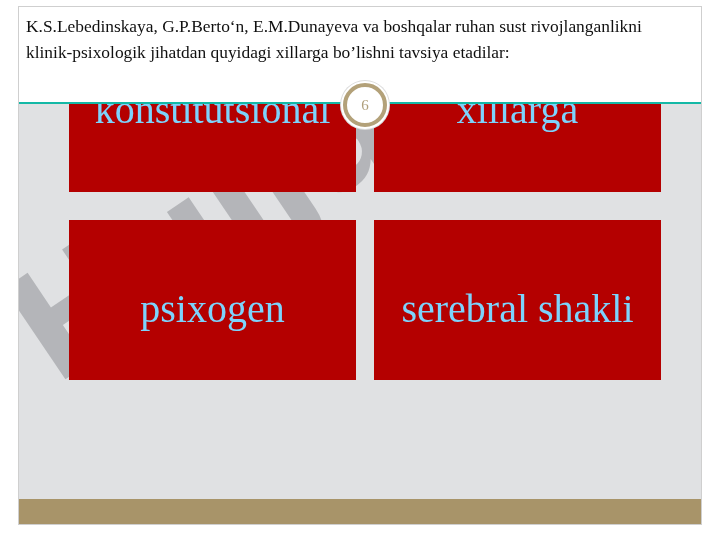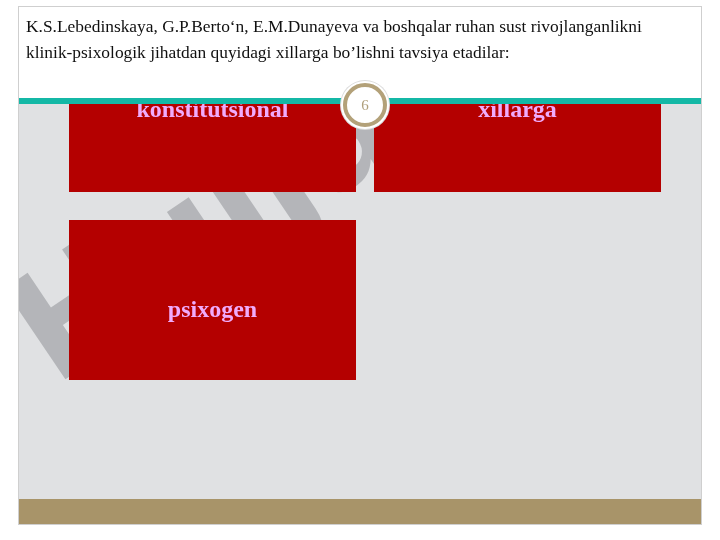--- a/index.html
+++ b/index.html
@@ -60,21 +60,21 @@
     transform-origin: 0 50%;
   }
 
   
   #header {
     position: absolute;
     left: 0; top: 0;
     width: 684px;
     height: 97px;
     background: #ffffff;
-    border-bottom: 6px solid #14b8a6;
+    border-bottom: 2px solid #14b8a6;
     box-sizing: border-box;
     z-index: 10;
   }
   #title-text {
     position: absolute;
     left: 7px;
     top: 7px;
     width: 650px;
     font-size: 17.4px;
     line-height: 25.5px;
@@ -109,25 +109,24 @@
     position: absolute;
     background: #b40000;
     z-index: 6;
     display: flex;
     align-items: center;
     box-sizing: border-box;
   }
   .box-label {
     width: 100%;
     text-align: center;
-    color: #f0abfc;
-    font-size: 24px;
+    color: #7dd3fc;
+    font-size: 40px;
     font-family: "Liberation Serif", "DejaVu Serif", serif;
     line-height: 1.1;
-    font-weight: bold;
   }
   #box-konstitutsional { left: 50px;  top: 12px;  width: 287px; height: 173px; }
   #box-somatogen       { left: 355px; top: 12px; width: 287px; height: 173px; }
   #box-psixogen        { left: 50px;  top: 213px; width: 287px; height: 160px; }
   #box-serebral        { left: 355px; top: 213px; width: 287px; height: 160px; }
 
   
   #box-psixogen .box-label,
   #box-serebral .box-label { transform: translateY(9px); }
   #box-konstitutsional .box-label,
@@ -174,20 +173,23 @@
   </div>
 
   <div class="box" id="box-somatogen">
     <span class="box-label">xillarga</span>
   </div>
 
   <div class="box" id="box-psixogen">
     <span class="box-label">psixogen</span>
   </div>
 
+  <div class="box" id="box-serebral">
+    <span class="box-label">serebral shakli</span>
+  </div>
 
   <div id="header">
     <div id="title-text">
       <span>K.S.Lebedinskaya, G.P.Berto‘n, E.M.Dunayeva va boshqalar ruhan</span>
       <span>sust rivojlanganlikni klinik-psixologik jihatdan quyidagi xillarga</span>
       <span>bo’lishni tavsiya etadilar:</span>
     </div>
   </div>
 
   <div id="footer-bar"></div>

